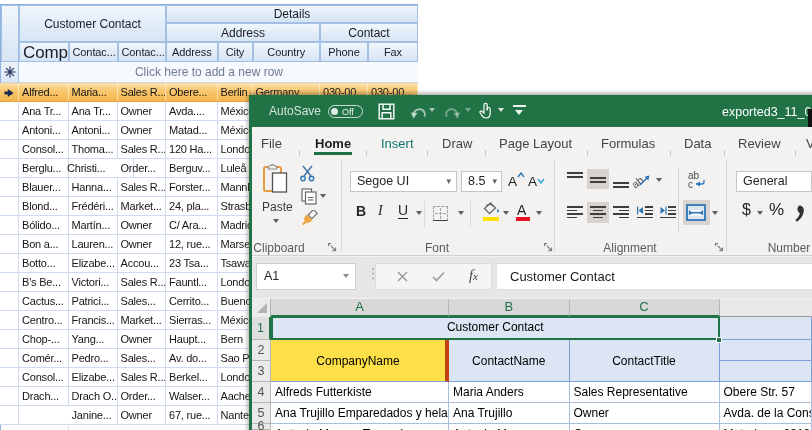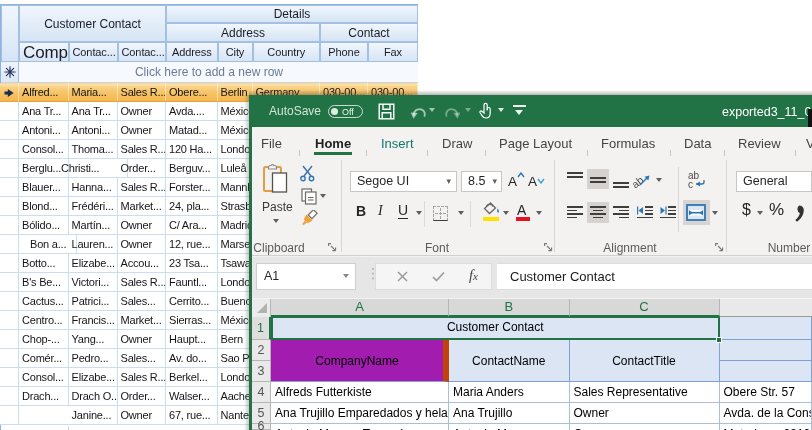--- a/index.html
+++ b/index.html
@@ -68,21 +68,21 @@
 <div class="a" style="left:0;top:140px;width:418px;height:19px;background:#fff;border-bottom:1px solid #cfdcef"></div>
 <div class="a" style="left:1px;top:140px;width:18px;height:18px;border-right:1px solid #cfdcef"></div>
 <div class="a cell" style="left:19px;top:140px;width:49.5px;height:18px;">Consol...</div>
 <div class="a cell" style="left:68.5px;top:140px;width:49.0px;height:18px;">Thoma...</div>
 <div class="a cell" style="left:117.5px;top:140px;width:48.5px;height:18px;">Sales R...</div>
 <div class="a cell" style="left:166px;top:140px;width:51.5px;height:18px;">120 Ha...</div>
 <div class="a cell" style="left:217.5px;top:140px;width:80.0px;height:18px;border-right:none;text-overflow:clip;">London</div>
 <div class="a" style="left:0;top:159px;width:418px;height:19px;background:#fff;border-bottom:1px solid #cfdcef"></div>
 <div class="a" style="left:1px;top:159px;width:18px;height:18px;border-right:1px solid #cfdcef"></div>
 <div class="a cell" style="left:19px;top:159px;width:49.5px;height:18px;">Berglu...</div>
-<div class="a cell" style="left:58px;top:159px;width:70px;height:18px;">Christi...</div>
+<div class="a cell" style="left:64px;top:159px;width:70px;height:18px;">Christi...</div>
 <div class="a cell" style="left:117.5px;top:159px;width:48.5px;height:18px;">Order...</div>
 <div class="a cell" style="left:166px;top:159px;width:51.5px;height:18px;">Berguv...</div>
 <div class="a cell" style="left:217.5px;top:159px;width:80.0px;height:18px;border-right:none;text-overflow:clip;">Luleå</div>
 <div class="a" style="left:0;top:178px;width:418px;height:19px;background:#fff;border-bottom:1px solid #cfdcef"></div>
 <div class="a" style="left:1px;top:178px;width:18px;height:18px;border-right:1px solid #cfdcef"></div>
 <div class="a cell" style="left:19px;top:178px;width:49.5px;height:18px;">Blauer...</div>
 <div class="a cell" style="left:68.5px;top:178px;width:49.0px;height:18px;">Hanna...</div>
 <div class="a cell" style="left:117.5px;top:178px;width:48.5px;height:18px;">Sales R...</div>
 <div class="a cell" style="left:166px;top:178px;width:51.5px;height:18px;">Forster...</div>
 <div class="a cell" style="left:217.5px;top:178px;width:80.0px;height:18px;border-right:none;text-overflow:clip;">Mannheim</div>
@@ -95,21 +95,21 @@
 <div class="a cell" style="left:217.5px;top:197px;width:80.0px;height:18px;border-right:none;text-overflow:clip;">Strasbourg</div>
 <div class="a" style="left:0;top:216px;width:418px;height:19px;background:#fff;border-bottom:1px solid #cfdcef"></div>
 <div class="a" style="left:1px;top:216px;width:18px;height:18px;border-right:1px solid #cfdcef"></div>
 <div class="a cell" style="left:19px;top:216px;width:49.5px;height:18px;">Bólido...</div>
 <div class="a cell" style="left:68.5px;top:216px;width:49.0px;height:18px;">Martín...</div>
 <div class="a cell" style="left:117.5px;top:216px;width:48.5px;height:18px;">Owner</div>
 <div class="a cell" style="left:166px;top:216px;width:51.5px;height:18px;">C/ Ara...</div>
 <div class="a cell" style="left:217.5px;top:216px;width:80.0px;height:18px;border-right:none;text-overflow:clip;">Madrid</div>
 <div class="a" style="left:0;top:235px;width:418px;height:19px;background:#fff;border-bottom:1px solid #cfdcef"></div>
 <div class="a" style="left:1px;top:235px;width:18px;height:18px;border-right:1px solid #cfdcef"></div>
-<div class="a cell" style="left:19px;top:235px;width:49.5px;height:18px;margin-left:8px;">Bon a...</div>
+<div class="a cell" style="left:19px;top:235px;width:49.5px;height:18px;">Bon a...</div>
 <div class="a cell" style="left:68.5px;top:235px;width:49.0px;height:18px;">Lauren...</div>
 <div class="a cell" style="left:117.5px;top:235px;width:48.5px;height:18px;">Owner</div>
 <div class="a cell" style="left:166px;top:235px;width:51.5px;height:18px;">12, rue...</div>
 <div class="a cell" style="left:217.5px;top:235px;width:80.0px;height:18px;border-right:none;text-overflow:clip;">Marseille</div>
 <div class="a" style="left:0;top:254px;width:418px;height:19px;background:#fff;border-bottom:1px solid #cfdcef"></div>
 <div class="a" style="left:1px;top:254px;width:18px;height:18px;border-right:1px solid #cfdcef"></div>
 <div class="a cell" style="left:19px;top:254px;width:49.5px;height:18px;">Botto...</div>
 <div class="a cell" style="left:68.5px;top:254px;width:49.0px;height:18px;">Elizabe...</div>
 <div class="a cell" style="left:117.5px;top:254px;width:48.5px;height:18px;">Accou...</div>
 <div class="a cell" style="left:166px;top:254px;width:51.5px;height:18px;">23 Tsa...</div>
@@ -413,21 +413,21 @@
 <div class="a" style="left:719.5px;top:299px;width:240.5px;height:18px;background:#e9e9e9;border-bottom:1px solid #9a9a9a;border-right:1px solid #b5b5b5;font-size:13px;color:#555;text-align:center;line-height:16px">D</div>
 <div class="a" style="left:252px;top:317px;width:19px;height:23px;background:#dedede;border-right:2px solid #217346;border-bottom:1px solid #b5b5b5;font-size:12.5px;color:#217346;text-align:center;line-height:22px">1</div>
 <div class="a" style="left:252px;top:340px;width:19px;height:21px;background:#e9e9e9;border-right:1px solid #b5b5b5;border-bottom:1px solid #b5b5b5;font-size:12.5px;color:#555;text-align:center;line-height:20px">2</div>
 <div class="a" style="left:252px;top:361px;width:19px;height:21px;background:#e9e9e9;border-right:1px solid #b5b5b5;border-bottom:1px solid #b5b5b5;font-size:12.5px;color:#555;text-align:center;line-height:20px">3</div>
 <div class="a" style="left:252px;top:382px;width:19px;height:21px;background:#e9e9e9;border-right:1px solid #b5b5b5;border-bottom:1px solid #b5b5b5;font-size:12.5px;color:#555;text-align:center;line-height:20px">4</div>
 <div class="a" style="left:252px;top:403px;width:19px;height:21px;background:#e9e9e9;border-right:1px solid #b5b5b5;border-bottom:1px solid #b5b5b5;font-size:12.5px;color:#555;text-align:center;line-height:20px">5</div>
 <div class="a" style="left:252px;top:424px;width:19px;height:6px;background:#e9e9e9;border-right:1px solid #b5b5b5;border-bottom:1px solid #b5b5b5;font-size:12.5px;color:#555;text-align:center;line-height:5px">6</div>
 <div class="a" style="left:719.5px;top:317px;width:92.5px;height:23px;background:#dbe5f3;border-right:1px solid #7ba1d6;border-bottom:1px solid #7ba1d6;font-size:12px;color:#000;text-align:left;padding-left:4px;line-height:23px;overflow:hidden;white-space:nowrap"></div>
 <div class="a" style="left:719.5px;top:340px;width:92.5px;height:21px;background:#dbe5f3;border-right:1px solid #7ba1d6;border-bottom:1px solid #7ba1d6;font-size:12px;color:#000;text-align:left;padding-left:4px;line-height:21px;overflow:hidden;white-space:nowrap"></div>
 <div class="a" style="left:719.5px;top:361px;width:92.5px;height:21px;background:#dbe5f3;border-right:1px solid #7ba1d6;border-bottom:1px solid #7ba1d6;font-size:12px;color:#000;text-align:left;padding-left:4px;line-height:21px;overflow:hidden;white-space:nowrap"></div>
-<div class="a" style="left:271px;top:340px;width:178px;height:42px;background:#a21caf;border-right:6px solid #c2410c;border-bottom:1px solid #7ba1d6;font-size:12px;color:#000;text-align:center;padding-left:0;line-height:42px;overflow:hidden;white-space:nowrap">CompanyName</div>
+<div class="a" style="left:271px;top:340px;width:178px;height:42px;background:#fde047;border-right:4px solid #c2410c;border-bottom:1px solid #7ba1d6;font-size:12px;color:#000;text-align:center;padding-left:0;line-height:42px;overflow:hidden;white-space:nowrap">CompanyName</div>
 <div class="a" style="left:449px;top:340px;width:120.5px;height:42px;background:#dbe5f3;border-right:1px solid #7ba1d6;border-bottom:1px solid #7ba1d6;font-size:12px;color:#000;text-align:center;padding-left:0;line-height:42px;overflow:hidden;white-space:nowrap">ContactName</div>
 <div class="a" style="left:569.5px;top:340px;width:150.0px;height:42px;background:#dbe5f3;border-right:1px solid #7ba1d6;border-bottom:1px solid #7ba1d6;font-size:12px;color:#000;text-align:center;padding-left:0;line-height:42px;overflow:hidden;white-space:nowrap">ContactTitle</div>
 <div class="a" style="left:271px;top:382px;width:178px;height:21px;background:#fff;border-right:1px solid #a9bedb;border-bottom:1px solid #a9bedb;font-size:12px;color:#000;text-align:left;padding-left:4px;line-height:21px;overflow:hidden;white-space:nowrap">Alfreds Futterkiste</div>
 <div class="a" style="left:449px;top:382px;width:120.5px;height:21px;background:#fff;border-right:1px solid #a9bedb;border-bottom:1px solid #a9bedb;font-size:12px;color:#000;text-align:left;padding-left:4px;line-height:21px;overflow:hidden;white-space:nowrap">Maria Anders</div>
 <div class="a" style="left:569.5px;top:382px;width:150.0px;height:21px;background:#fff;border-right:1px solid #a9bedb;border-bottom:1px solid #a9bedb;font-size:12px;color:#000;text-align:left;padding-left:4px;line-height:21px;overflow:hidden;white-space:nowrap">Sales Representative</div>
 <div class="a" style="left:719.5px;top:382px;width:92.5px;height:21px;background:#fff;border-right:1px solid #a9bedb;border-bottom:1px solid #a9bedb;font-size:12px;color:#000;text-align:left;padding-left:4px;line-height:21px;overflow:hidden;white-space:nowrap">Obere Str. 57</div>
 <div class="a" style="left:271px;top:403px;width:178px;height:21px;background:#fff;border-right:1px solid #a9bedb;border-bottom:1px solid #a9bedb;font-size:12px;color:#000;text-align:left;padding-left:4px;line-height:21px;overflow:hidden;white-space:nowrap">Ana Trujillo Emparedados y helado</div>
 <div class="a" style="left:449px;top:403px;width:120.5px;height:21px;background:#fff;border-right:1px solid #a9bedb;border-bottom:1px solid #a9bedb;font-size:12px;color:#000;text-align:left;padding-left:4px;line-height:21px;overflow:hidden;white-space:nowrap">Ana Trujillo</div>
 <div class="a" style="left:569.5px;top:403px;width:150.0px;height:21px;background:#fff;border-right:1px solid #a9bedb;border-bottom:1px solid #a9bedb;font-size:12px;color:#000;text-align:left;padding-left:4px;line-height:21px;overflow:hidden;white-space:nowrap">Owner</div>
 <div class="a" style="left:719.5px;top:403px;width:92.5px;height:21px;background:#fff;border-right:1px solid #a9bedb;border-bottom:1px solid #a9bedb;font-size:12px;color:#000;text-align:left;padding-left:4px;line-height:21px;overflow:hidden;white-space:nowrap">Avda. de la Constitución 2222</div>

